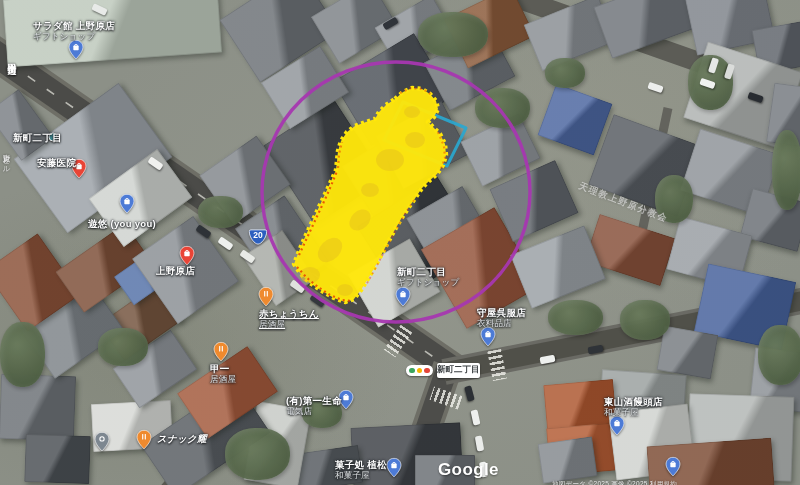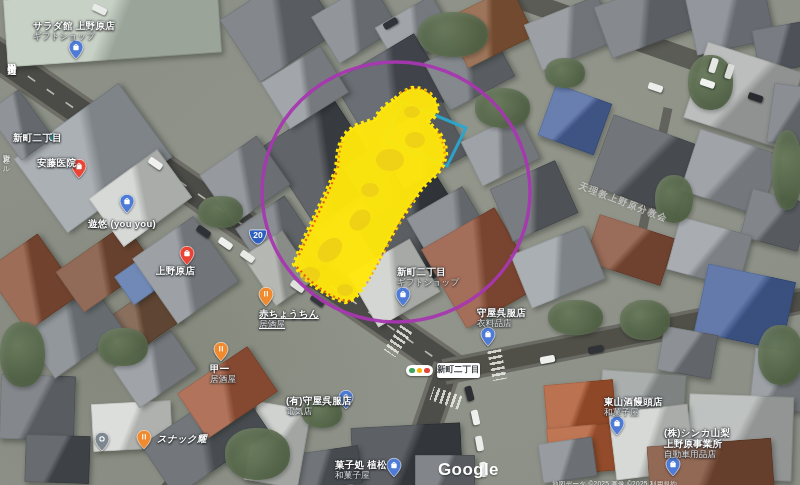--- a/index.html
+++ b/index.html
@@ -275,21 +275,21 @@
         </svg>
       </div>
       <div class="plabel" style="left: 477px; top: 307px;"><span>守屋呉服店</span><span class="pcat">衣料品店</span></div>
       <div class="pin" style="left: 346px; top: 408px;">
         <svg viewBox="0 0 24 30">
           <path d="M12 1 C6 1 1.5 5.8 1.5 11.5 c0 7.5 10.5 17.5 10.5 17.5 s10.5-10 10.5-17.5 C22.5 5.8 18 1 12 1 Z" fill="#4d7bd6" stroke="#fff" stroke-width="1"></path>
           <rect x="8" y="9" width="8" height="7" rx="1" fill="#fff"></rect>
           <path d="M9.8 9.5a2.2 2.4 0 0 1 4.4 0" fill="none" stroke="#fff" stroke-width="1.2"></path>
         </svg>
       </div>
-      <div class="plabel" style="left: 286px; top: 395px;"><span>(有)守屋呉服店</span><span class="pcat">電気店</span></div>
+      <div class="plabel" style="left: 286px; top: 395px;"><span>(有)第一生命</span><span class="pcat">電気店</span></div>
       <div class="pin" style="left: 394px; top: 476px;">
         <svg viewBox="0 0 24 30">
           <path d="M12 1 C6 1 1.5 5.8 1.5 11.5 c0 7.5 10.5 17.5 10.5 17.5 s10.5-10 10.5-17.5 C22.5 5.8 18 1 12 1 Z" fill="#4d7bd6" stroke="#fff" stroke-width="1"></path>
           <rect x="8" y="9" width="8" height="7" rx="1" fill="#fff"></rect>
           <path d="M9.8 9.5a2.2 2.4 0 0 1 4.4 0" fill="none" stroke="#fff" stroke-width="1.2"></path>
         </svg>
       </div>
       <div class="plabel" style="left: 335px; top: 459px;"><span>菓子処 植松</span><span class="pcat">和菓子屋</span></div>
       <div class="pin" style="left: 617px; top: 434px;">
         <svg viewBox="0 0 24 30">
@@ -299,21 +299,20 @@
         </svg>
       </div>
       <div class="plabel" style="left: 604px; top: 396px;"><span>東山酒饅頭店</span><span class="pcat">和菓子屋</span></div>
       <div class="pin" style="left: 673px; top: 475px;">
         <svg viewBox="0 0 24 30">
           <path d="M12 1 C6 1 1.5 5.8 1.5 11.5 c0 7.5 10.5 17.5 10.5 17.5 s10.5-10 10.5-17.5 C22.5 5.8 18 1 12 1 Z" fill="#4d7bd6" stroke="#fff" stroke-width="1"></path>
           <rect x="8" y="9" width="8" height="7" rx="1" fill="#fff"></rect>
           <path d="M9.8 9.5a2.2 2.4 0 0 1 4.4 0" fill="none" stroke="#fff" stroke-width="1.2"></path>
         </svg>
       </div>
-      <div class="plabel" style="left: 664px; top: 427px;"><span>(株)シンカ山梨</span><span class="pcat" style="color:#fff;font-weight:700;font-size:9.5px">上野原事業所</span><span class="pcat">自動車用品店</span></div>
       <div class="pin" style="left: 144px; top: 448px;">
         <svg viewBox="0 0 24 30">
           <path d="M12 1 C6 1 1.5 5.8 1.5 11.5 c0 7.5 10.5 17.5 10.5 17.5 s10.5-10 10.5-17.5 C22.5 5.8 18 1 12 1 Z" fill="#ef8a2e" stroke="#fff" stroke-width="1"></path>
           <rect x="9.2" y="6.5" width="1.7" height="8.5" rx=".8" fill="#fff"></rect>
           <rect x="13.1" y="6.5" width="1.7" height="8.5" rx=".8" fill="#fff"></rect>
         </svg>
       </div>
       <div class="plabel" style="left: 157px; top: 433px; font-style: italic;"><span>スナック耀</span></div>
       <div class="pin" style="left: 102px; top: 450px;">
         <svg viewBox="0 0 24 30">

